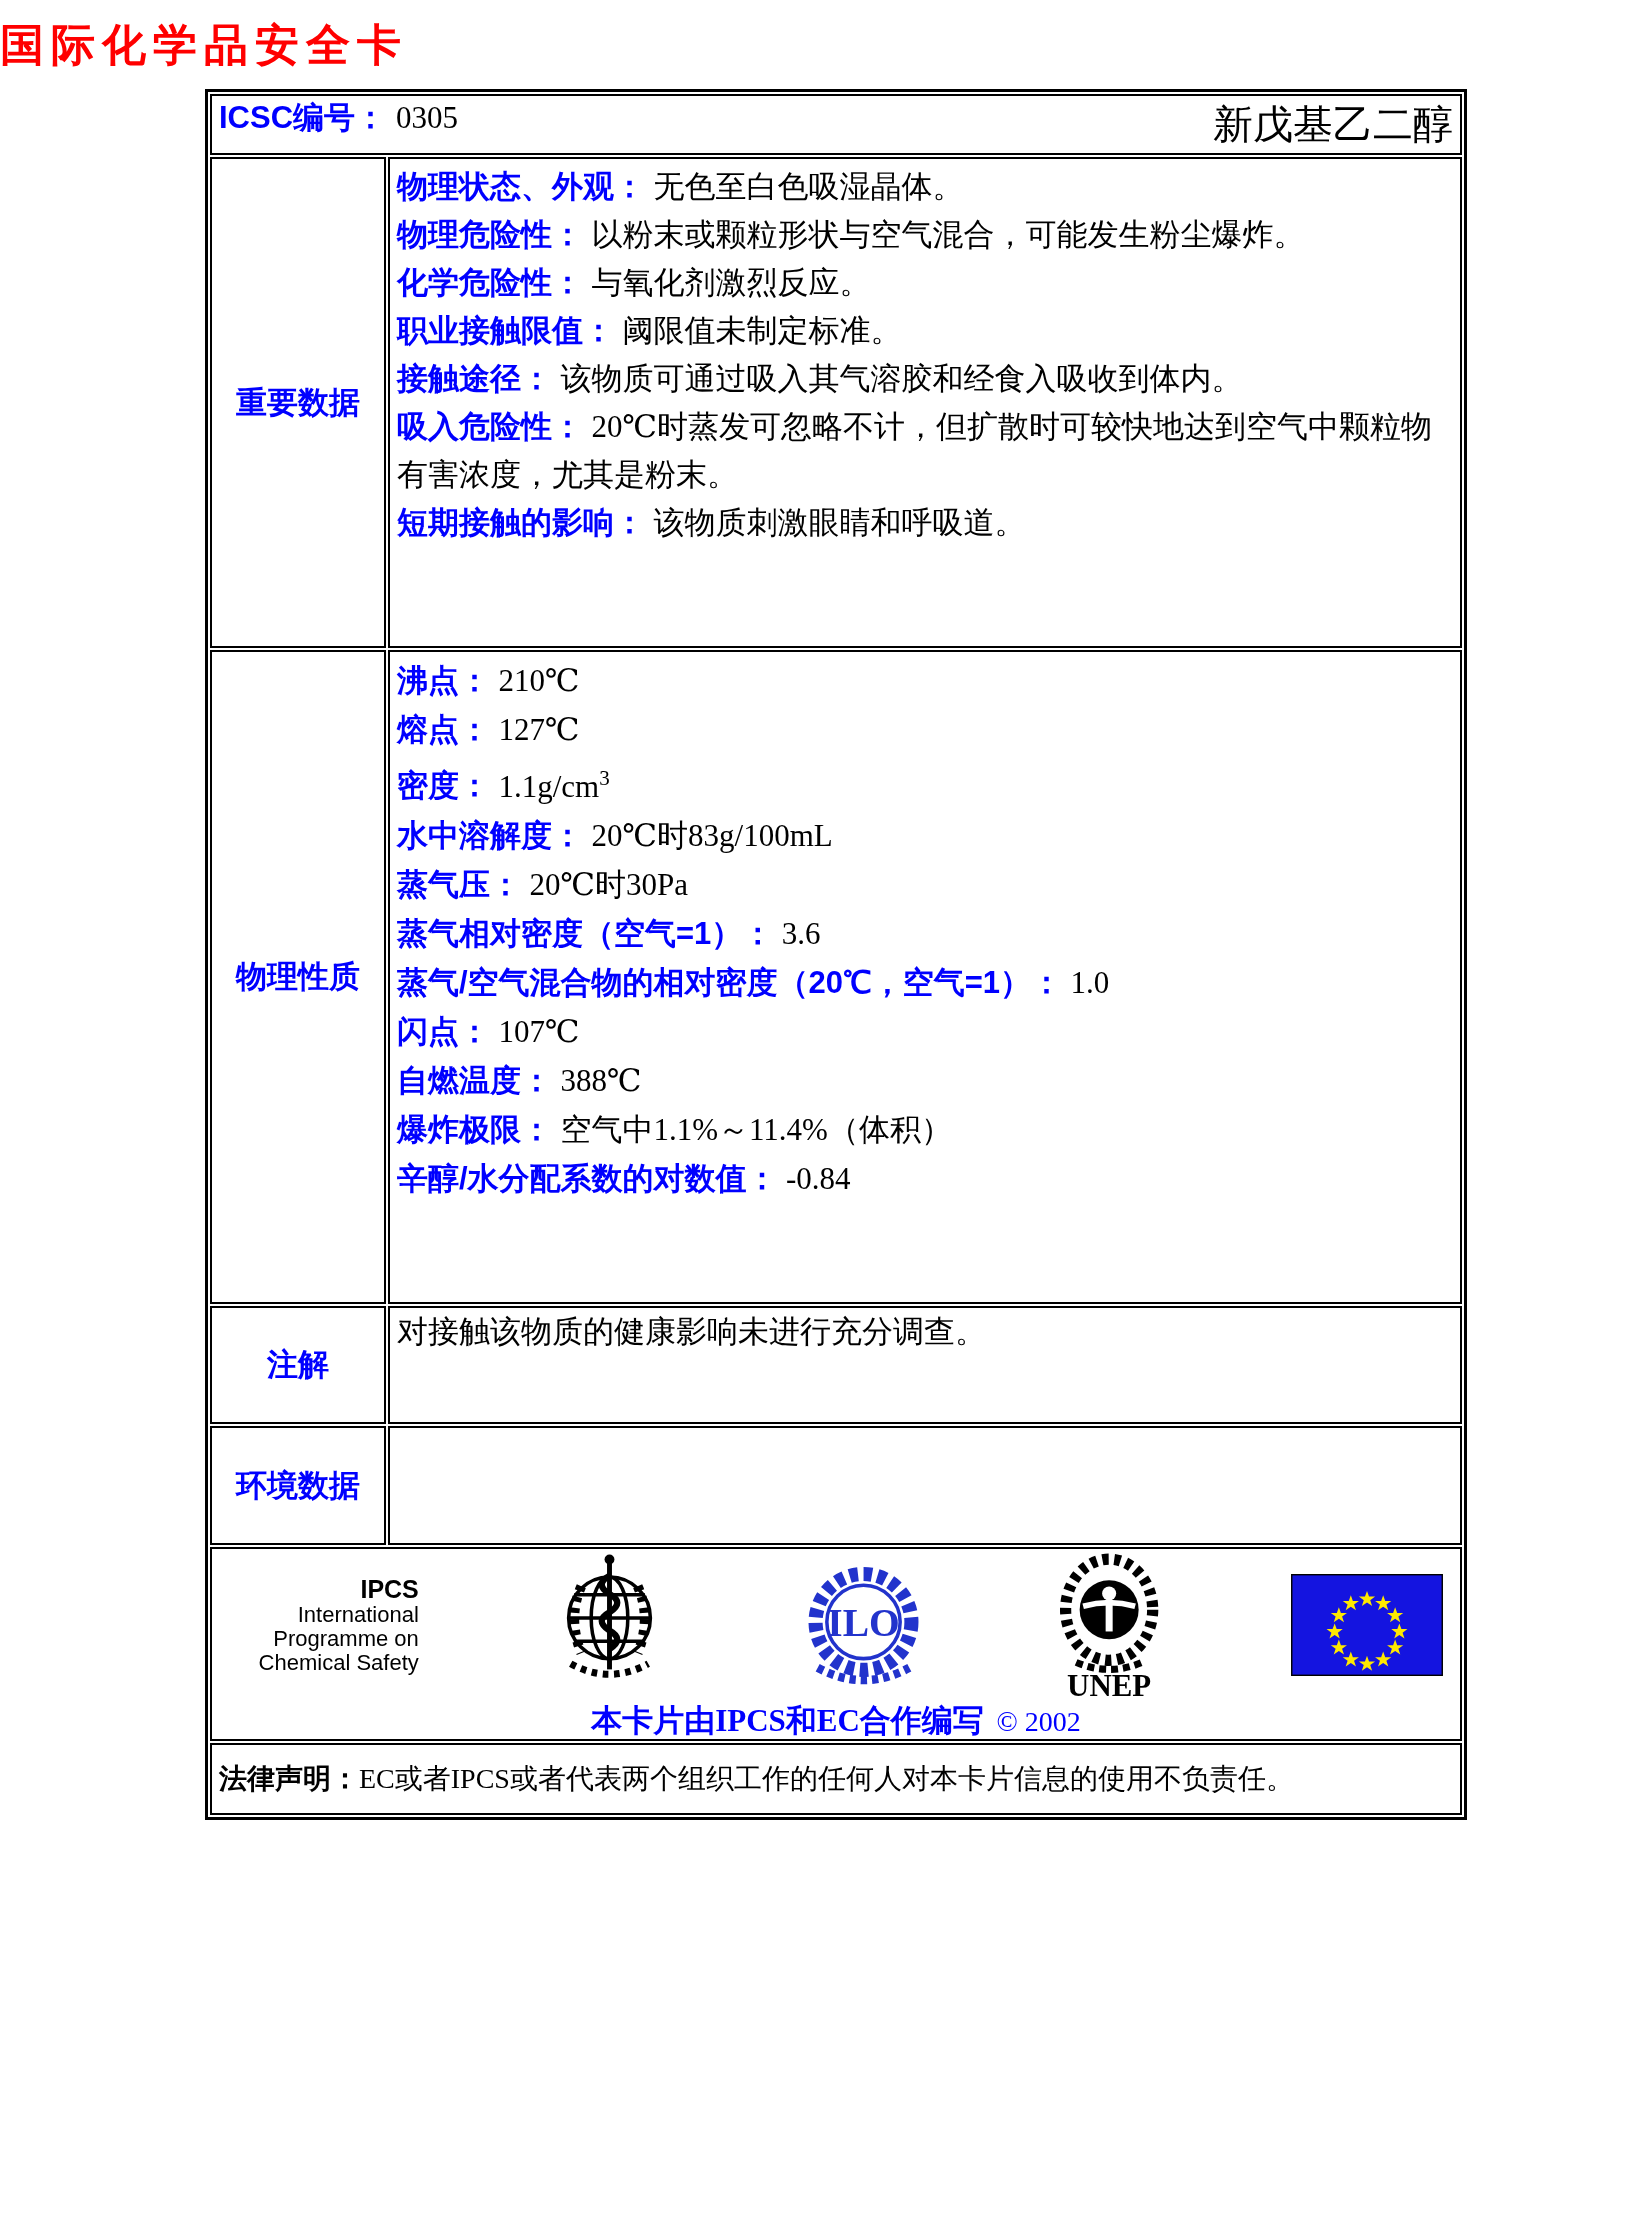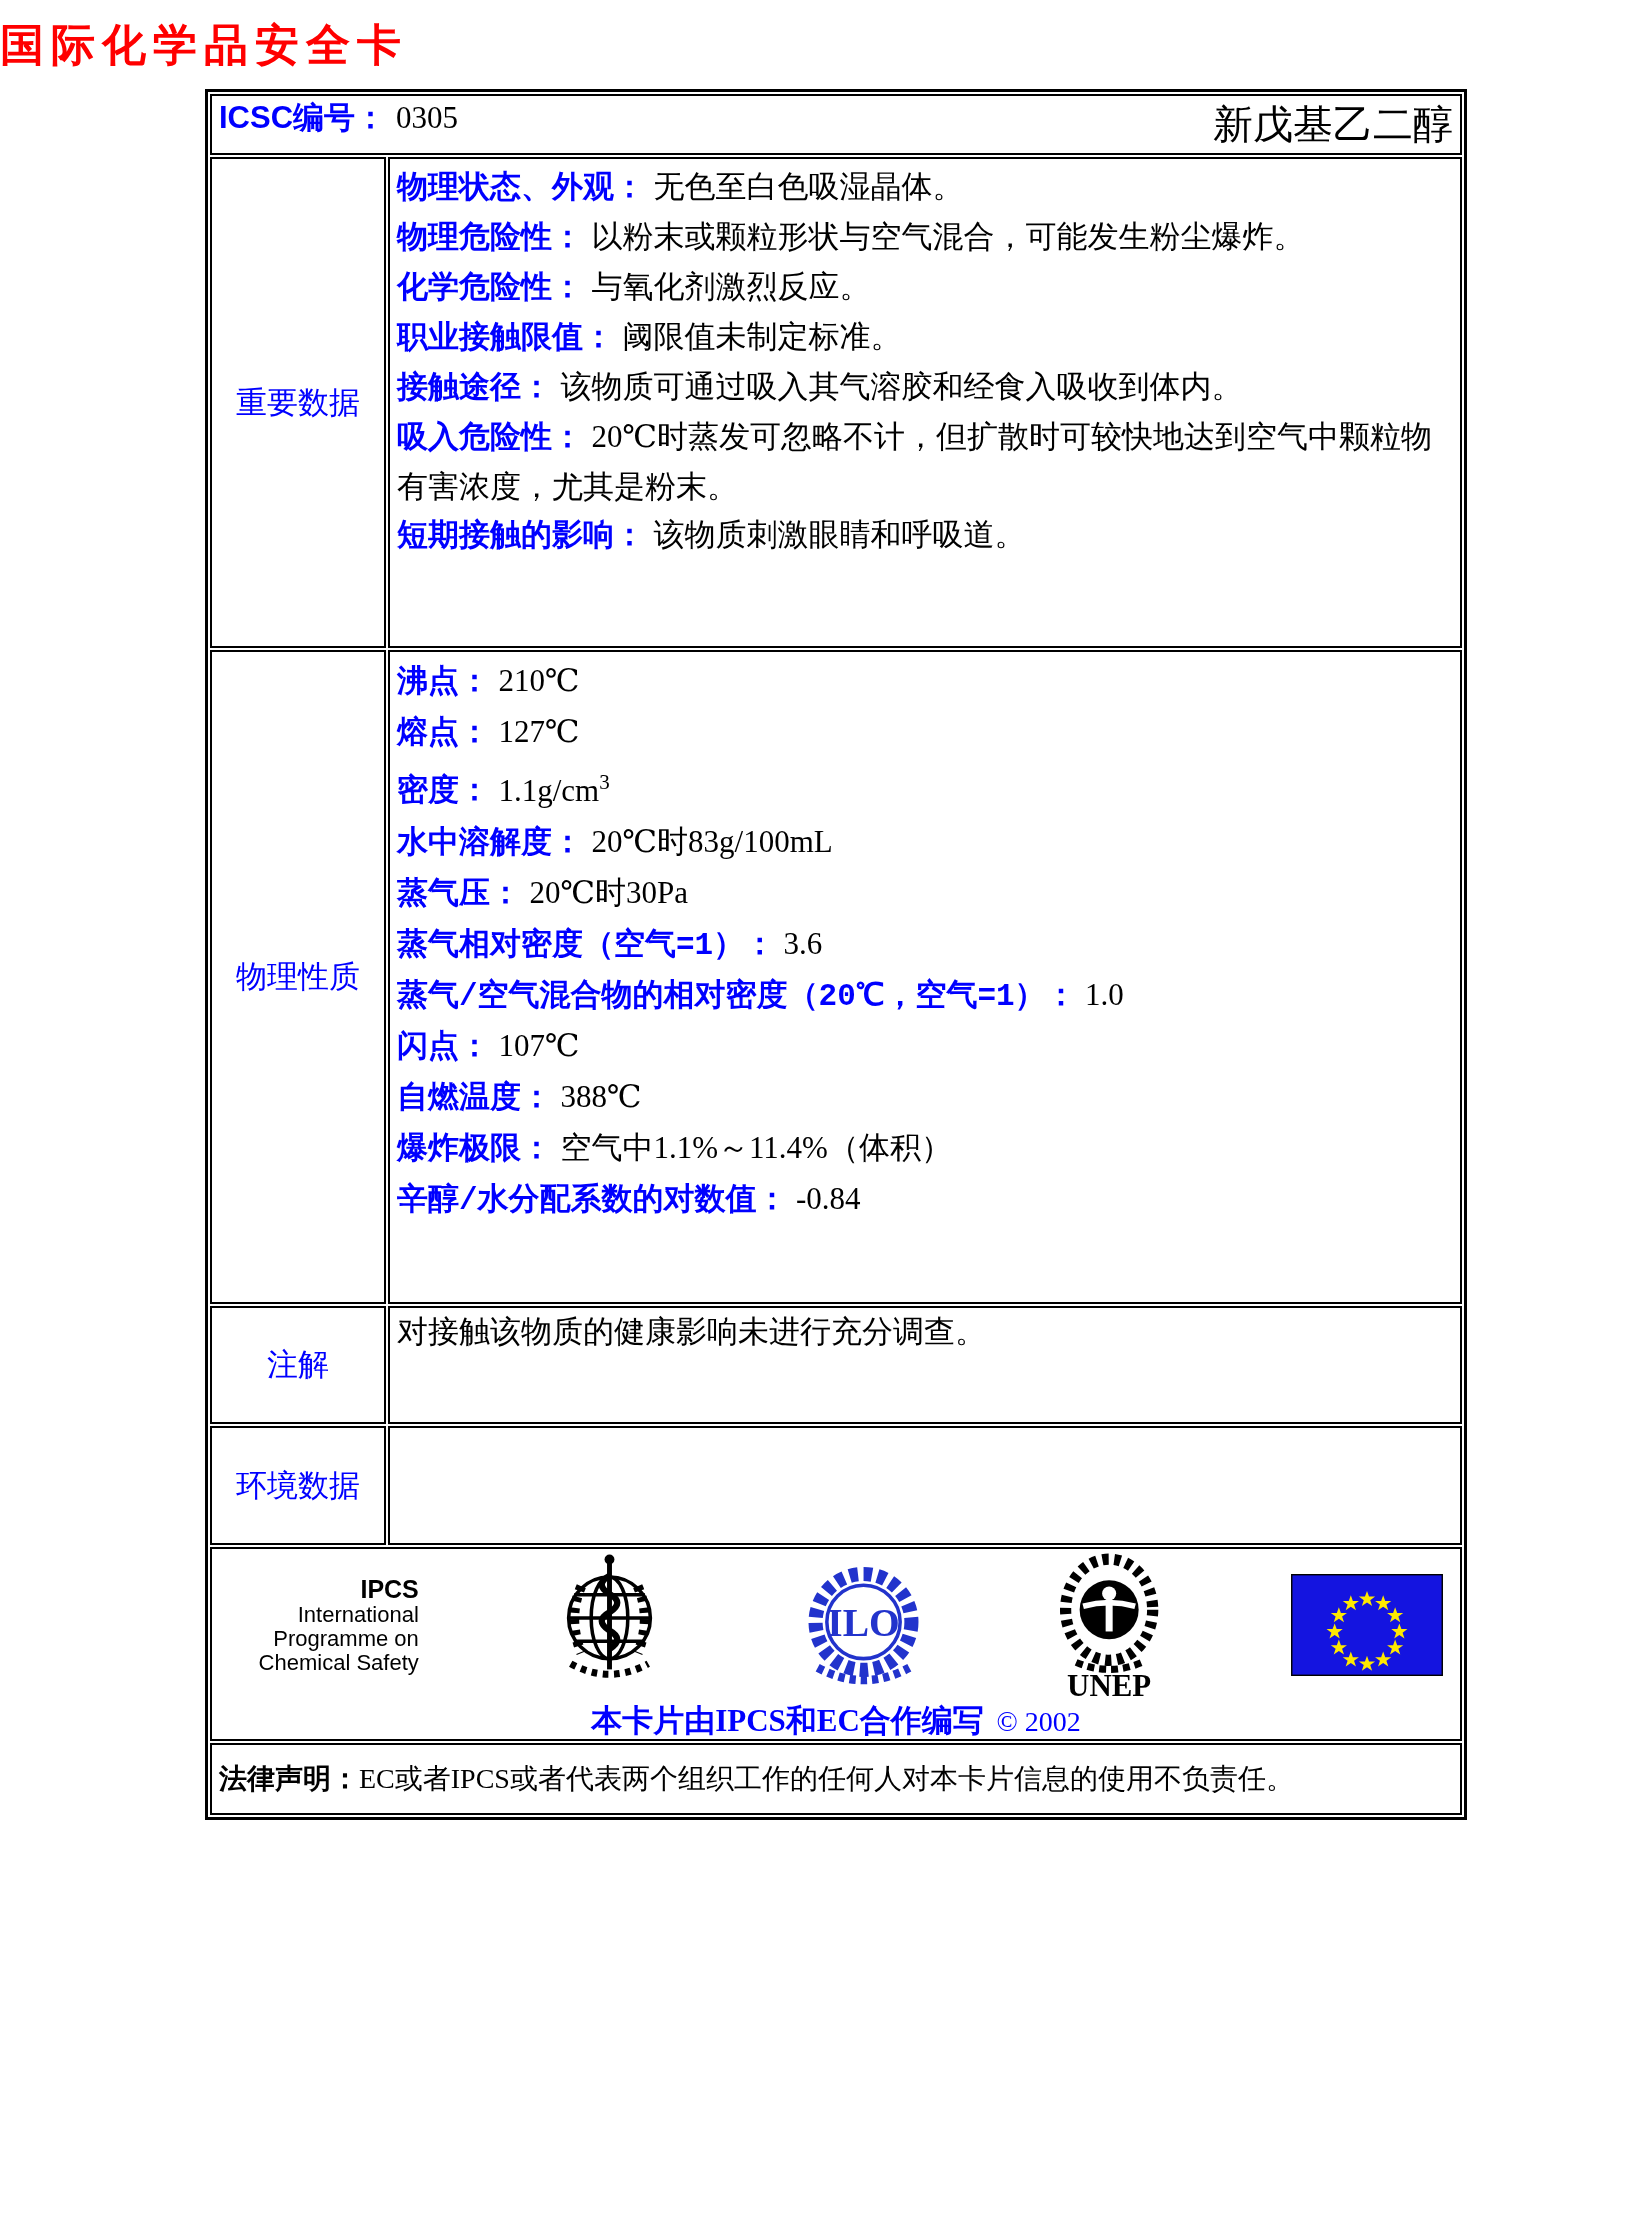--- a/index.html
+++ b/index.html
@@ -17,35 +17,35 @@
     border-collapse:separate;border-spacing:2.8px;
     border:3.5px solid #000;background:#fff;
     margin:14px 0 0 205px;width:1262px;table-layout:fixed;
   }
   td{border:2.1px solid #000;background:#fff;vertical-align:top;padding:1.4px 7px;}
   td.lblcol{
     text-align:center;vertical-align:middle;padding:1.4px 2.8px;
   }
   .row-label{
     font-family:"Liberation Sans","DejaVu Sans",sans-serif;
-    font-weight:normal;font-size:31px;color:#0000ff;white-space:nowrap;margin-top:8px;
+    font-weight:bold;font-size:31px;color:#0000ff;white-space:nowrap;margin-top:8px;
   }
   .icsc-bar{display:flex;justify-content:space-between;height:55px;}
   .blue-label{
     font-family:"Liberation Sans","DejaVu Sans",sans-serif;
     font-weight:bold;color:#0000ff;
   }
   .icsc-left{font-size:31px;}
   .icsc-num{font-size:31px;color:#000;font-family:"Liberation Serif",serif;margin-left:9.8px;}
   .chem-name{font-size:40px;color:#000;}
   .entries{padding-top:2.8px;}
   .entry{font-size:31px;line-height:48px;}
   .entry-ph{line-height:49px;}
   .entry .elabel{
-    font-family:Liberation Mono, monospace;
+    font-family:Liberation Sans, sans-serif;
     font-weight:bold;color:#0000ff;
   }
   .entry .evalue{color:#000;margin-left:8.4px;}
   .entry sup{font-size:21px;}
   .note-text{font-size:31px;line-height:45px;color:#000;}
   .addinfo-text{font-size:29.5px;line-height:37px;color:#000;}
   
   .footer-wrap{height:181px;padding:4.2px 9.8px 1.4px 9.8px;}
   .logo-row{display:flex;align-items:center;justify-content:space-between;height:141px;text-align:right;}
   .ipcs-block{width:190px;font-family:"Liberation Sans","DejaVu Sans",sans-serif;}

